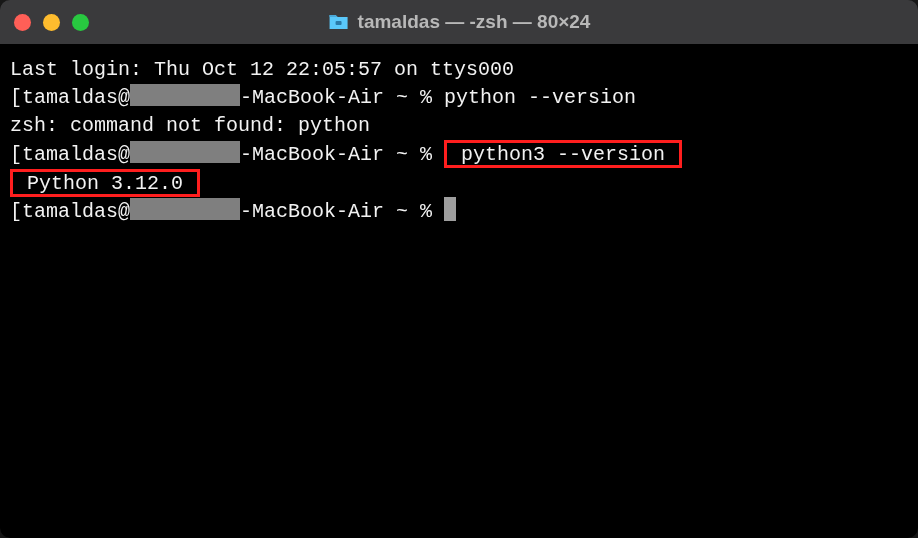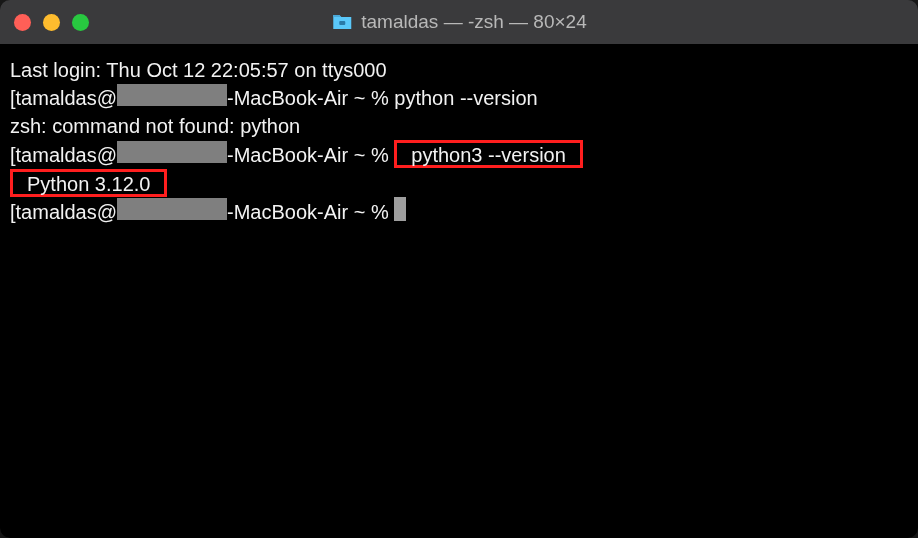--- a/index.html
+++ b/index.html
@@ -47,42 +47,42 @@
     .traffic-light.green { background: #28c840; }
     .title-center {
       position: absolute;
       left: 50%;
       transform: translateX(-50%);
       display: flex;
       align-items: center;
       gap: 8px;
       color: #b8b8b8;
       font-size: 19px;
-      font-weight: 400;
+      font-weight: 700;
       font-family: -apple-system, BlinkMacSystemFont, "Segoe UI", sans-serif;
     }
     .folder-icon {
       width: 22px;
       height: 18px;
       display: inline-flex;
       align-items: center;
       justify-content: center;
     }
     .folder-icon svg {
       width: 22px;
       height: 18px;
     }
     .terminal-body {
       flex: 1;
       background: #000000;
       padding: 12px 10px;
       color: #f2f2f2;
       font-size: 20px;
       line-height: 28px;
-      font-family: Liberation Sans, sans-serif;
+      font-family: Liberation Mono, monospace;
       letter-spacing: 0px;
       overflow: hidden;
       white-space: pre;
     }
     .line {
       display: block;
       white-space: pre;
     }
     .redact {
       display: inline-block;

